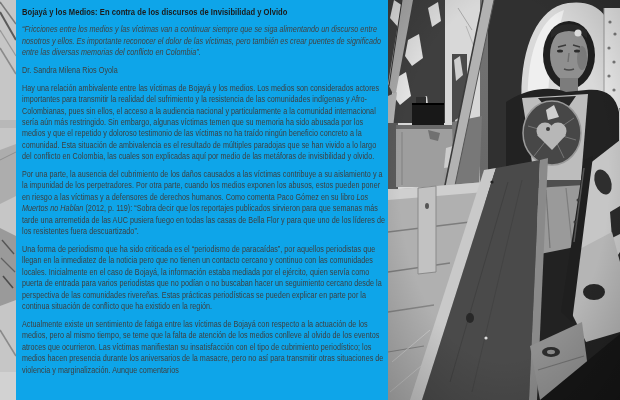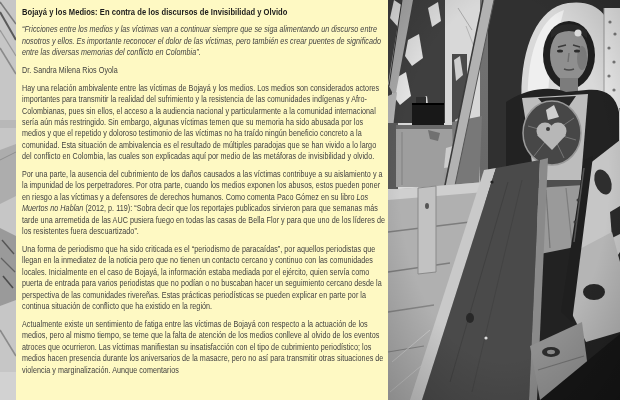--- a/index.html
+++ b/index.html
@@ -6,21 +6,21 @@
   body{
     width:620px;height:400px;overflow:hidden;
     background:#ffffff;
     font-family:"Liberation Sans", sans-serif;
   }
   .stage{position:relative;width:620px;height:400px;overflow:hidden;background:#ffffff;}
   .strip{position:absolute;left:0;top:0;display:block;}
   .photo{position:absolute;left:388px;top:0;display:block;}
   .panel{
     position:absolute;left:16px;top:0;width:372px;height:400px;
-    background:#fef9c3;overflow:hidden;
+    background:#0ea5e9;overflow:hidden;
   }
   .text{
     position:absolute;left:6px;top:6px;width:472px;
     transform:scaleX(0.773);transform-origin:0 0;
     font-size:9.3px;line-height:11.4px;color:#3e3e3e;
     letter-spacing:0.05px;
   }
   .text h1{
     font-size:9.8px;line-height:11.6px;font-weight:bold;
     color:#1b1b1b;margin:0 0 6.5px 0;

